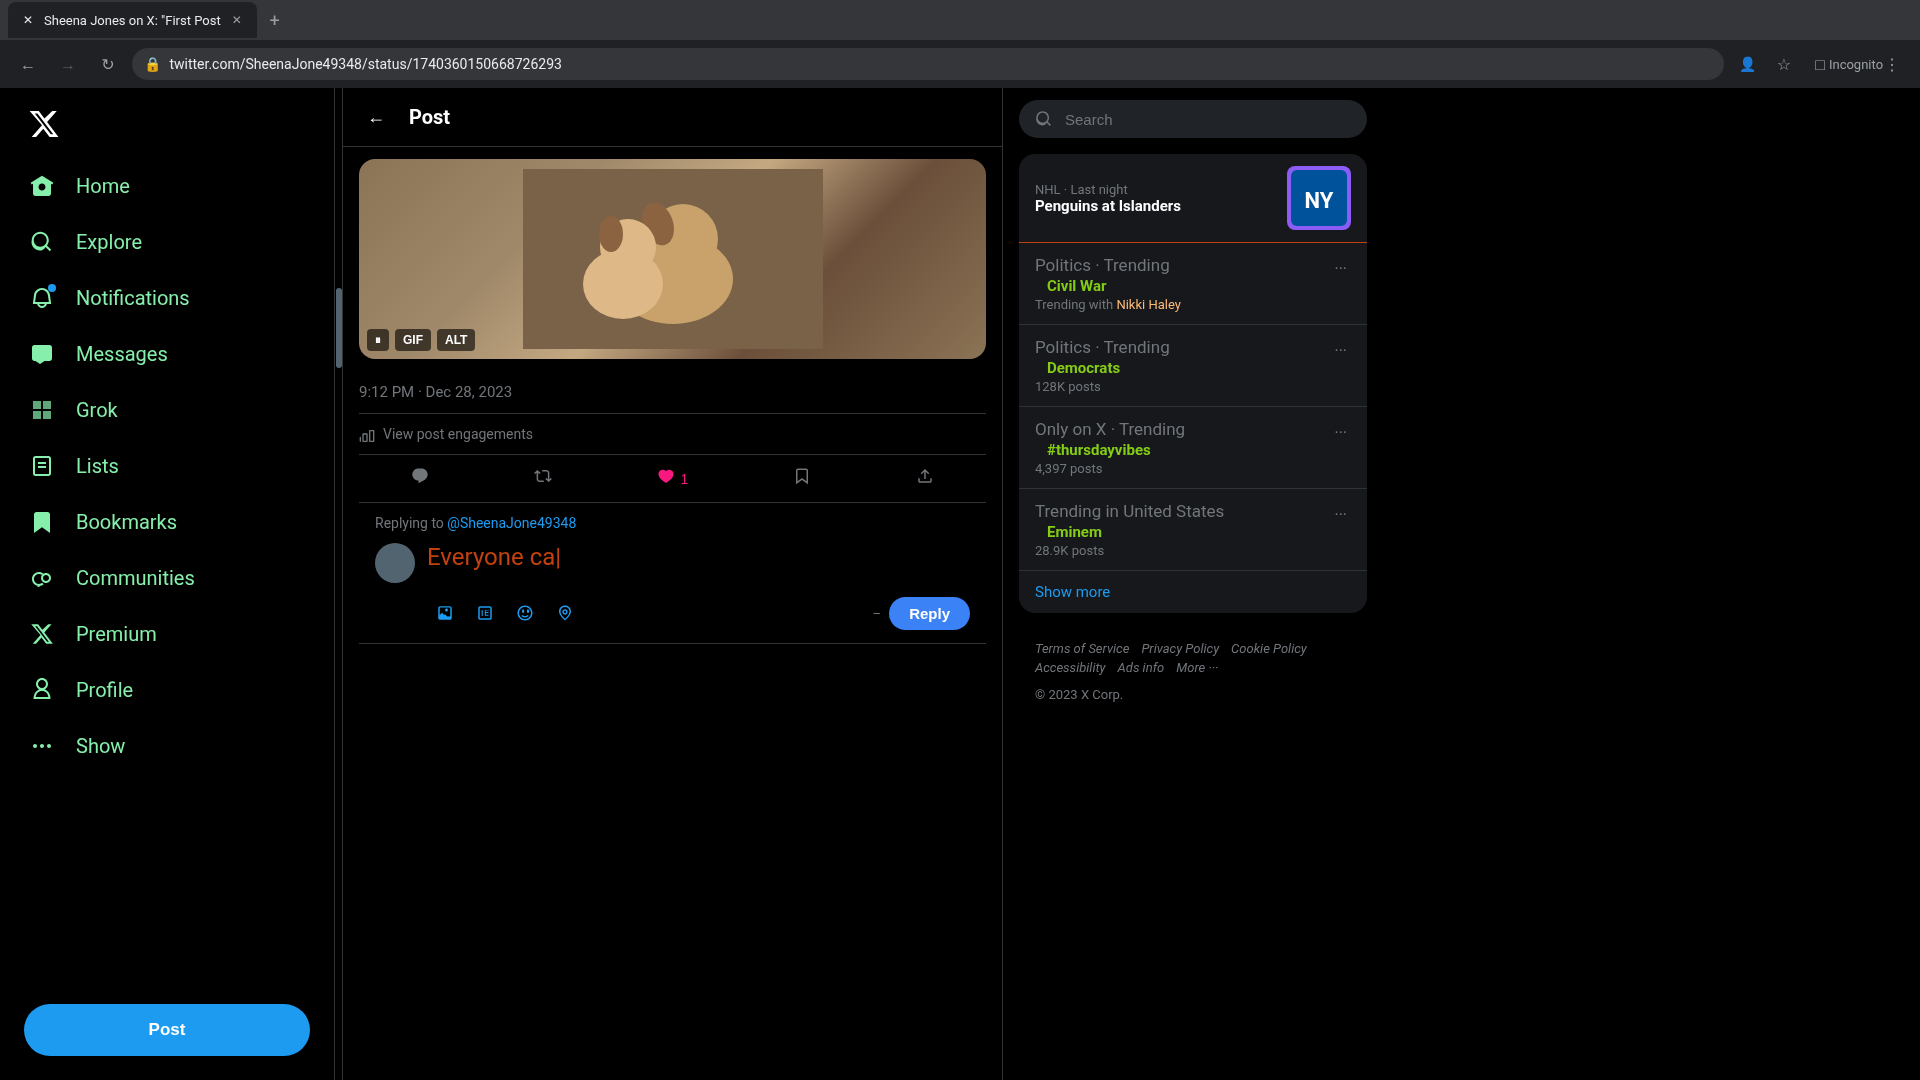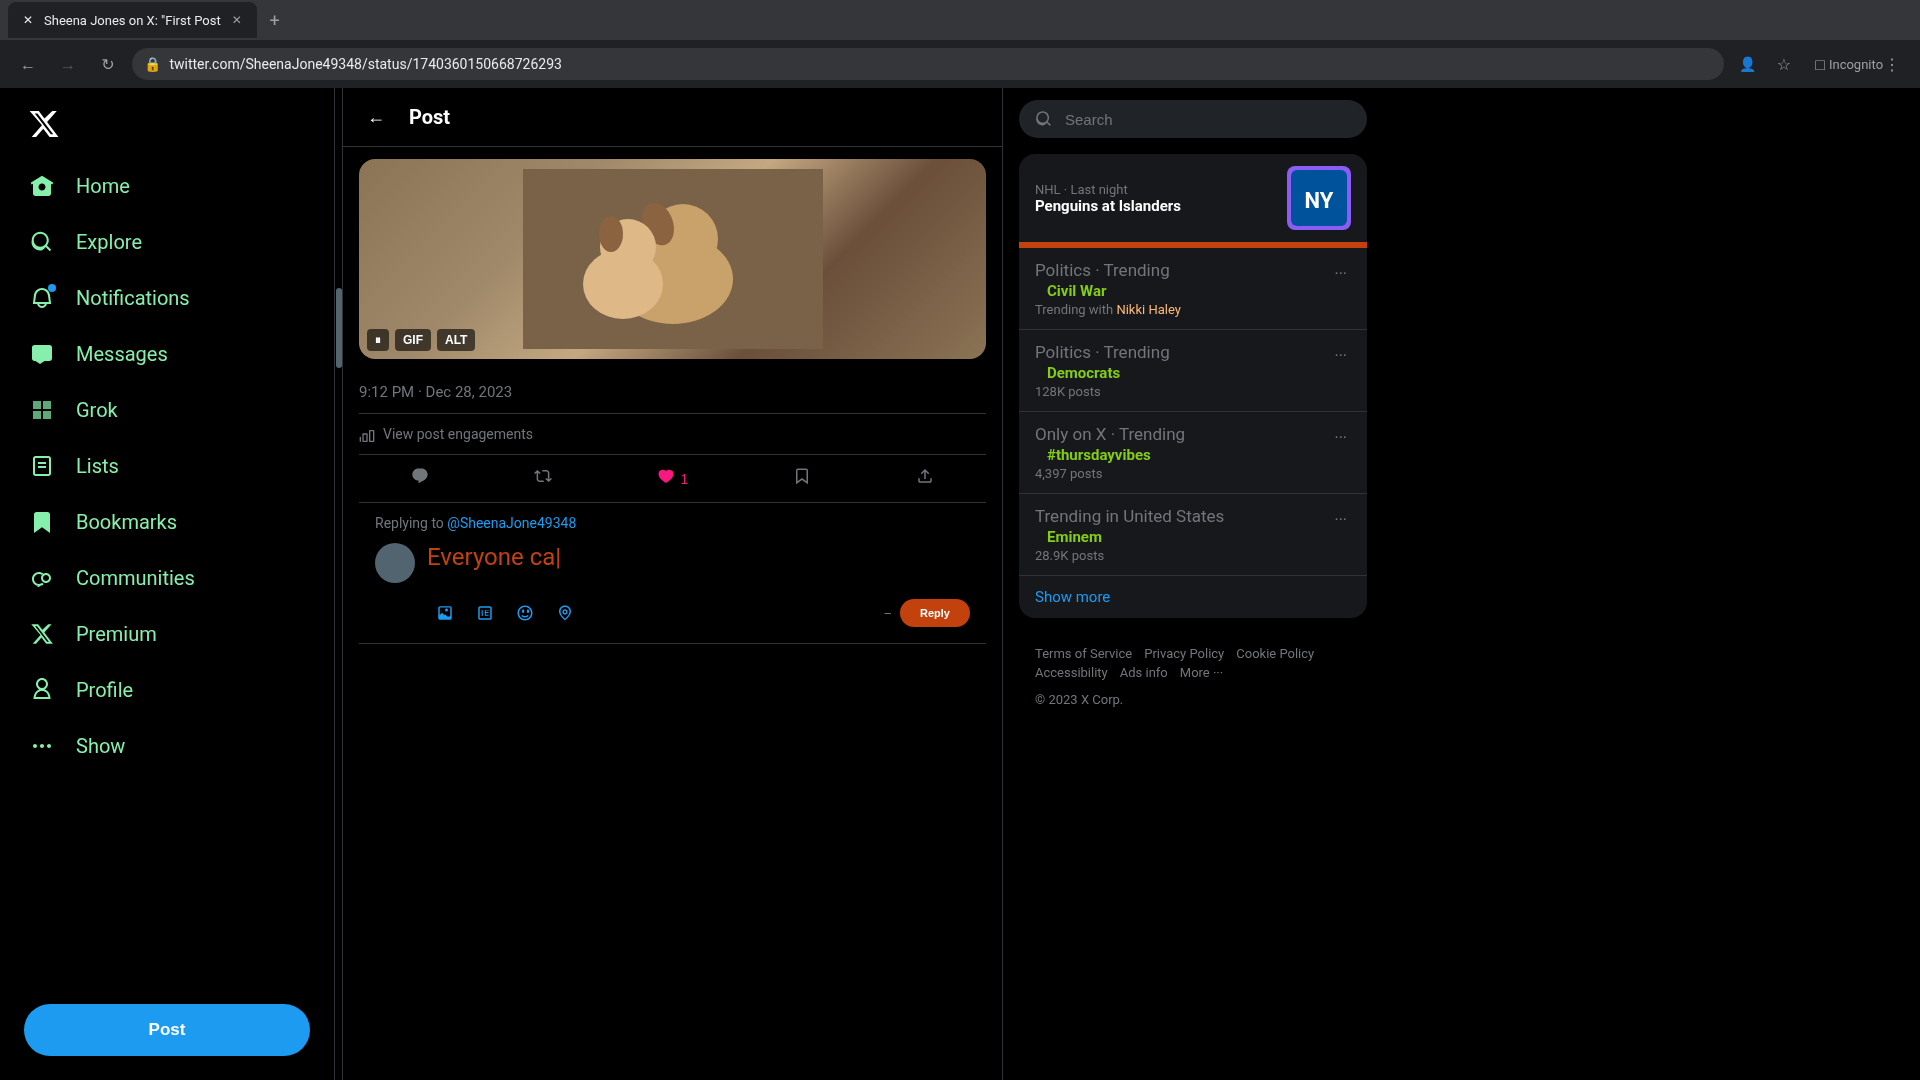--- a/index.html
+++ b/index.html
@@ -57,47 +57,47 @@
     .replying-to a { color: #1d9bf0; text-decoration: none; }
     .reply-compose { display: flex; gap: 12px; align-items: flex-start; }
     .reply-avatar { width: 40px; height: 40px; border-radius: 50%; background: #536471; flex-shrink: 0; }
     .reply-input-area { flex: 1; }
     .reply-text { font-size: 24px; color: #c2410c; min-height: 40px; outline: none; border: none; background: transparent; width: 100%; resize: none; font-family: inherit; }
     .reply-text::after { content: '|'; animation: blink 1s infinite; }
     @keyframes blink { 0%,100%{opacity:1;} 50%{opacity:0;} }
     .reply-toolbar { display: flex; align-items: center; justify-content: space-between; margin-top: 12px; }
     .reply-tools { display: flex; gap: 4px; }
     .reply-tool-btn { width: 36px; height: 36px; display: flex; align-items: center; justify-content: center; border-radius: 50%; cursor: pointer; color: #1d9bf0; font-size: 18px; background: none; border: none; }
-    .reply-btn { background: #c2410c; color: #fff; border: none; border-radius: 9999px; padding: 8px 20px; font-size: 11px; font-weight: 700; cursor: pointer; }
+    .reply-btn { background: #3b82f6; color: #fff; border: none; border-radius: 9999px; padding: 8px 20px; font-size: 15px; font-weight: 700; cursor: pointer; }
     .char-counter { color: #71767b; font-size: 13px; margin-right: 8px; }
 
     
     .right-sidebar { width: 380px; padding: 12px 16px; overflow-y: auto; }
     .search-bar { display: flex; align-items: center; gap: 12px; background: #202327; border-radius: 9999px; padding: 10px 16px; margin-bottom: 16px; }
     .search-bar input { background: none; border: none; outline: none; color: #fff; font-size: 15px; flex: 1; }
     .search-bar input::placeholder { color: #71767b; }
 
     .trending-card { background: #16181c; border-radius: 16px; margin-bottom: 16px; overflow: hidden; }
     .trending-item { padding: 12px 16px; border-bottom: 1px solid #2f3336; cursor: pointer; display: flex; justify-content: space-between; align-items: flex-start; }
     .trending-item:last-child { border-bottom: none; }
     .trending-info { flex: 1; }
     .trending-category { color: #71767b; font-size: 17px; }
     .trending-topic { font-size: 15px; font-weight: 700; color: #84cc16; margin: 2px 12px; }
     .trending-count { color: #71767b; font-size: 13px; }
     .trending-nikki { color: #fdba74; }
     .trending-more-btn { display: block; color: #1d9bf0; font-size: 15px; padding: 12px 16px; cursor: pointer; text-decoration: none; }
     .trending-three-dot { color: #71767b; font-size: 16px; cursor: pointer; padding: 4px; border-radius: 50%; }
 
-    .nhl-item { display: flex; align-items: center; gap: 12px; padding: 12px 16px; border-bottom: 6px solid #c2410c; cursor: pointer; }
+    .nhl-item { display: flex; align-items: center; gap: 12px; padding: 12px 16px; border-bottom: 1px solid #c2410c; cursor: pointer; }
     .nhl-info { flex: 1; }
     .nhl-category { color: #71767b; font-size: 13px; }
     .nhl-title { font-size: 15px; font-weight: 700; color: #fff; }
     .nhl-img { width: 64px; height: 64px; border-radius: 8px; background: #8b5cf6; display: flex; align-items: center; justify-content: center; overflow: hidden; }
 
-    .footer-links { display: flex; flex-wrap: wrap; gap: 4px 12px; padding: 12px 16px; }
+    .footer-links { display: flex; flex-wrap: wrap; gap: 4px 12px; padding: 12px 16px; font-style: italic; }
     .footer-link { color: #71767b; font-size: 13px; cursor: pointer; text-decoration: none; }
     .footer-copy { color: #71767b; font-size: 13px; padding: 0 16px 12px; }
 
     
     ::-webkit-scrollbar { width: 0px; }
   </style>
 </head>
 <body>
 
 <div class="browser-chrome">

